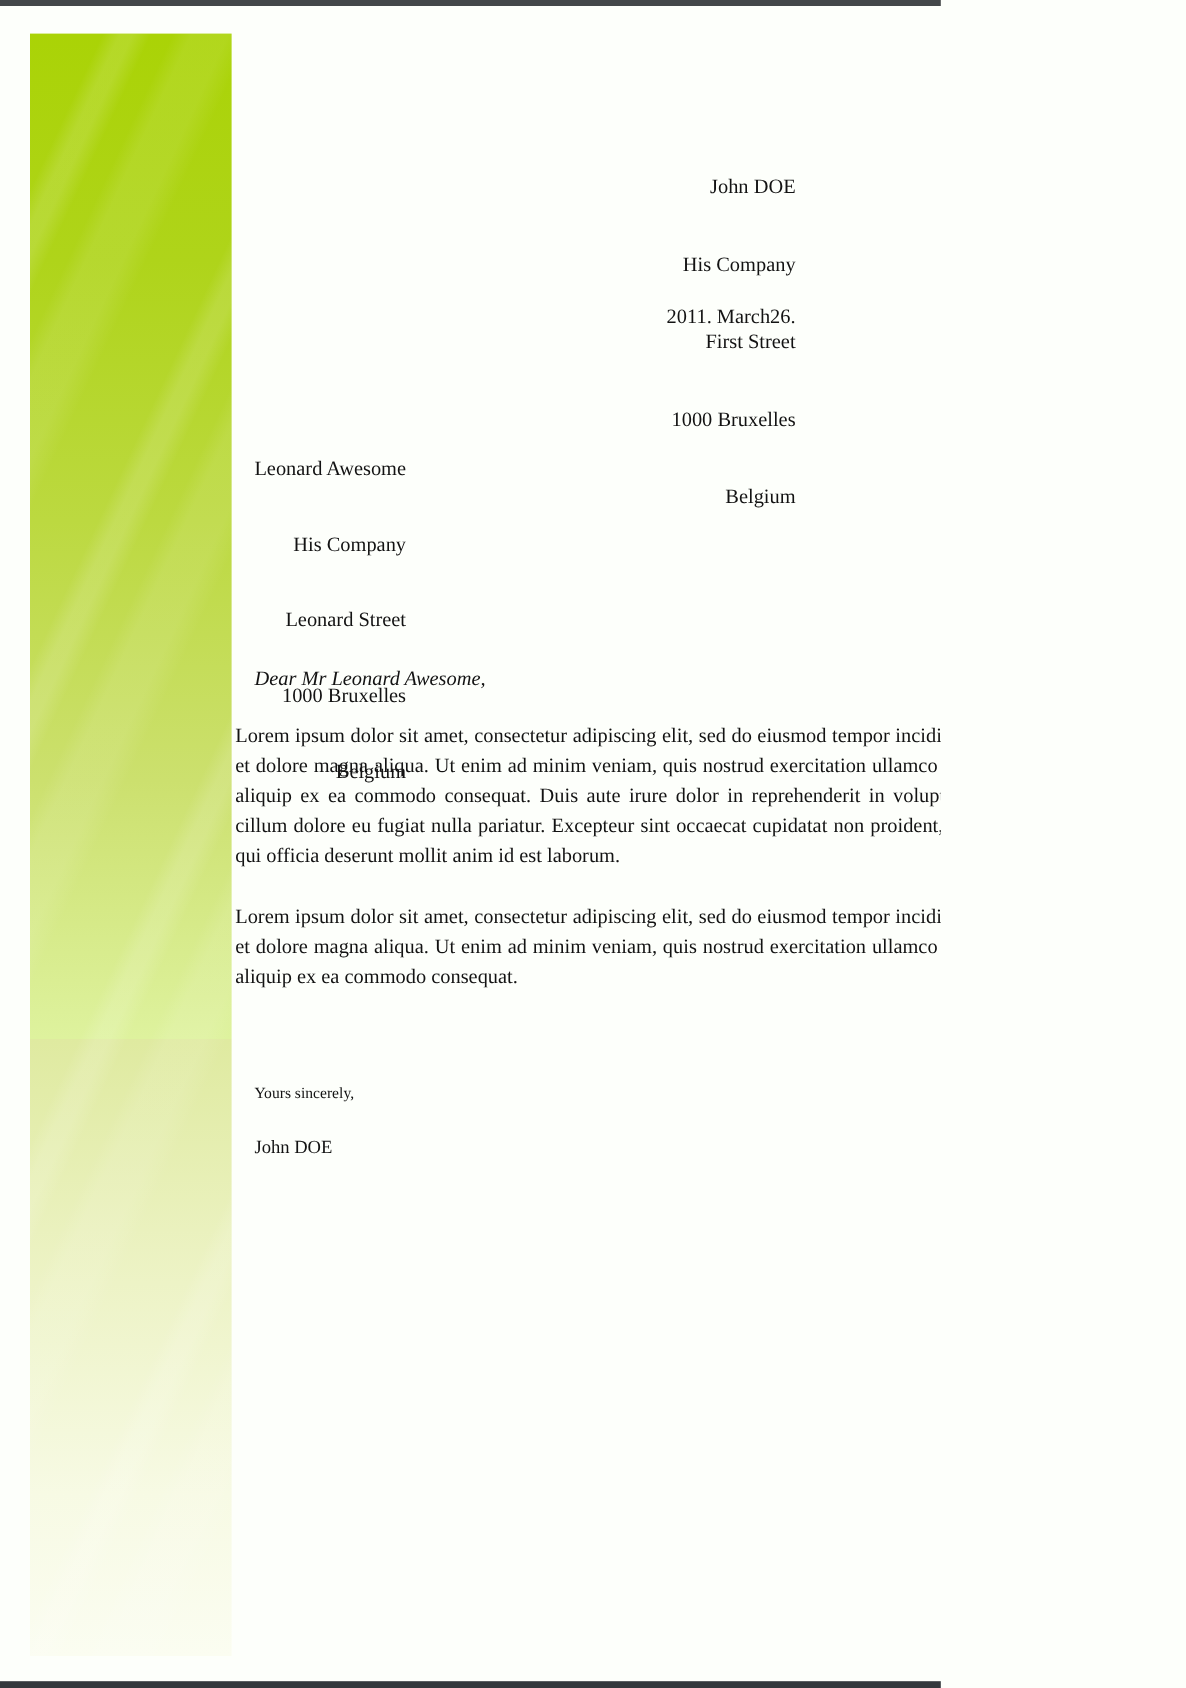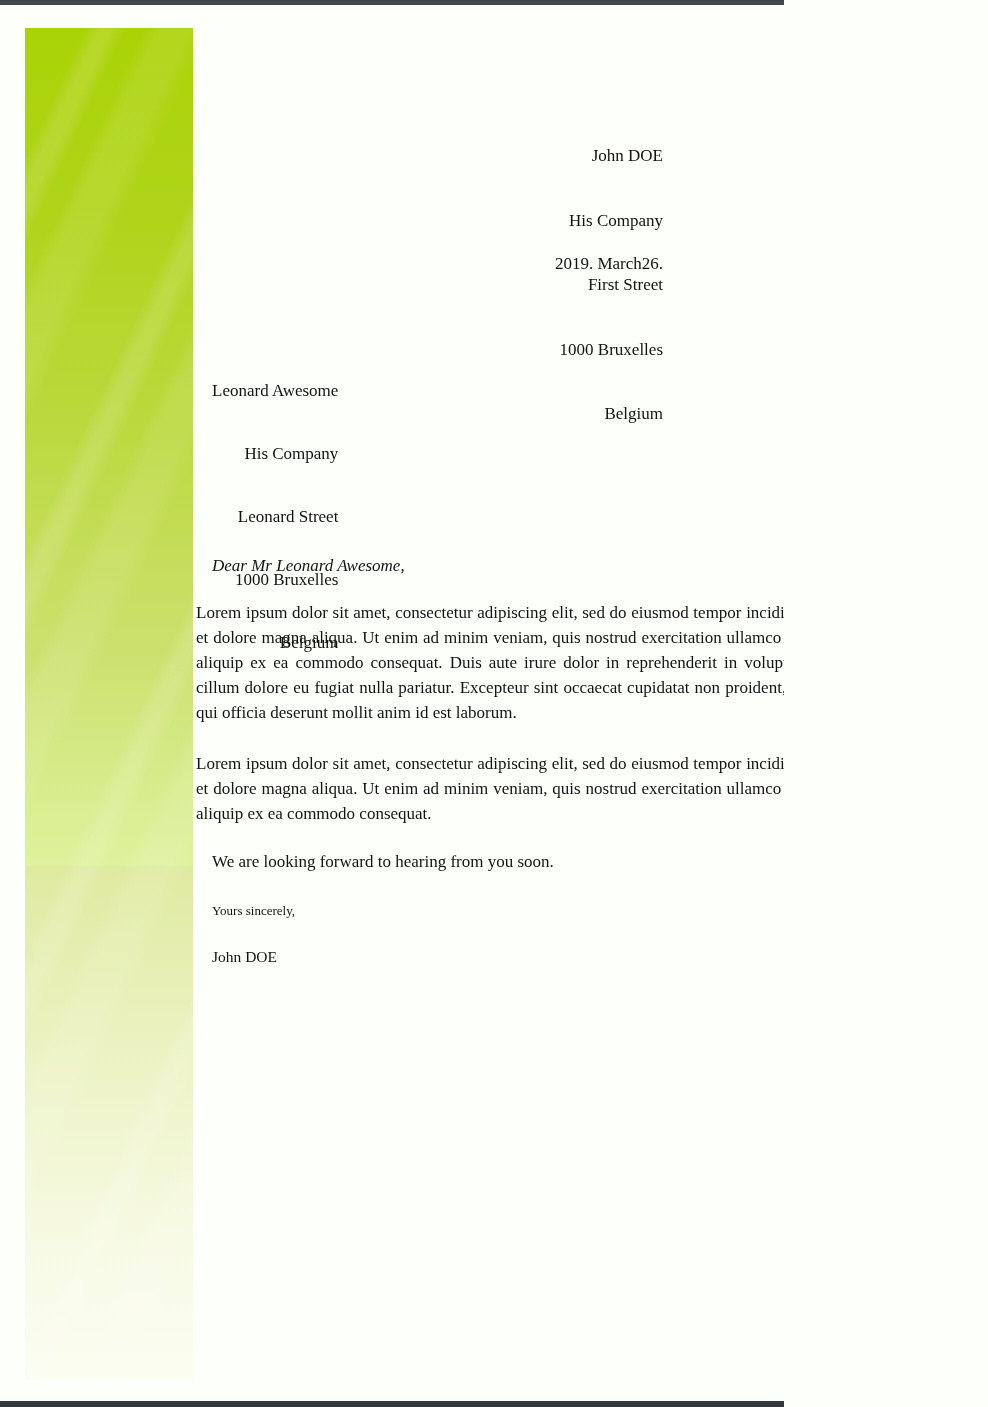--- a/index.html
+++ b/index.html
@@ -90,32 +90,31 @@
   <div class="stripe"></div>
 
   <div class="txt sender">
     <div>John DOE</div>
     <div>His Company</div>
     <div>First Street</div>
     <div>1000 Bruxelles</div>
     <div>Belgium</div>
   </div>
 
-  <div class="txt date">2019. March26.</div>
+  <div class="txt date">2011. March26.</div>
 
   <div class="txt recipient">
     <div>Leonard Awesome</div>
     <div>His Company</div>
     <div>Leonard Street</div>
     <div>1000 Bruxelles</div>
     <div>Belgium</div>
   </div>
 
   <div class="txt salutation">Dear Mr Leonard Awesome,</div>
 
   <p class="body-par p1">Lorem ipsum dolor sit amet, consectetur adipiscing elit, sed do eiusmod tempor incididunt ut labore et dolore magna aliqua. Ut enim ad minim veniam, quis nostrud exercitation ullamco laboris nisi ut aliquip ex ea commodo consequat. Duis aute irure dolor in reprehenderit in voluptate velit esse cillum dolore eu fugiat nulla pariatur. Excepteur sint occaecat cupidatat non proident, sunt in culpa qui officia deserunt mollit anim id est laborum.</p>
   <p class="body-par p2">Lorem ipsum dolor sit amet, consectetur adipiscing elit, sed do eiusmod tempor incididunt ut labore et dolore magna aliqua. Ut enim ad minim veniam, quis nostrud exercitation ullamco laboris nisi ut aliquip ex ea commodo consequat.</p>
 
-  <div class="txt closing">We are looking forward to hearing from you soon.</div>
   <div class="txt valediction">Yours sincerely,</div>
   <div class="txt signature">John DOE</div>
 
 </div>
 
 </body></html>

